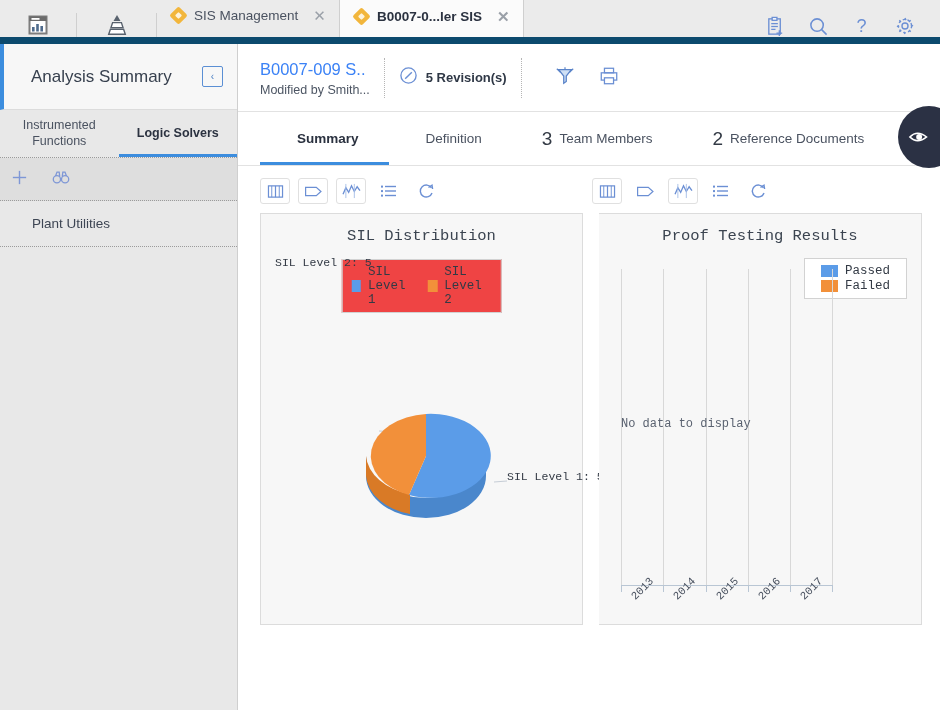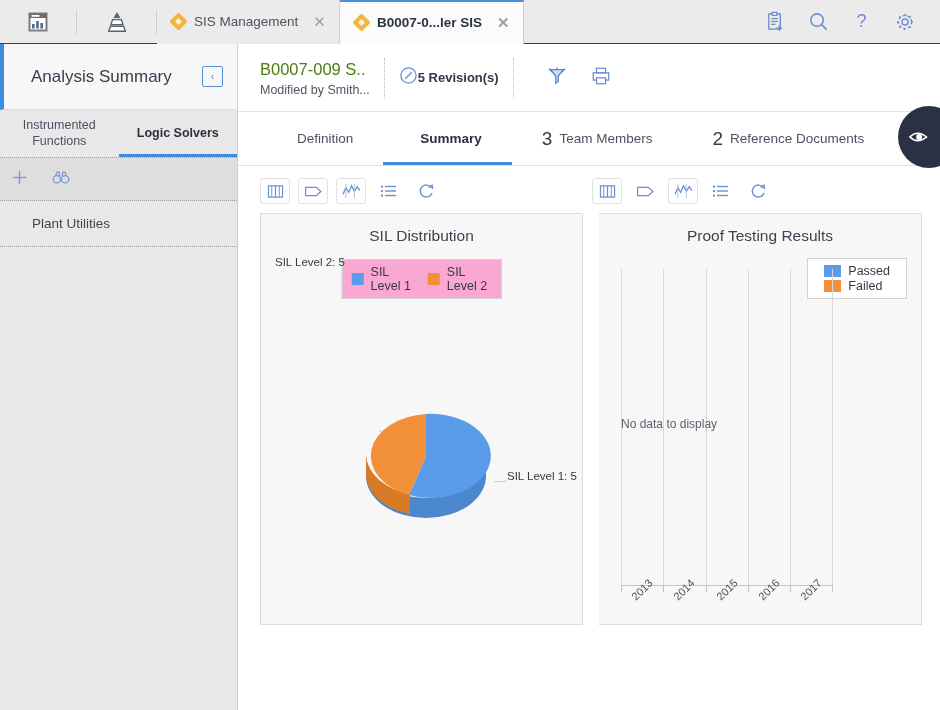--- a/index.html
+++ b/index.html
@@ -10,22 +10,22 @@
     background: #ffffff;
     font-family: "Liberation Sans", sans-serif;
     color: #333a45;
   }
   #app { position: relative; width: 940px; height: 710px; }
 
   
   .topbar {
     position: absolute; top: 0; left: 0; width: 940px; height: 44px;
     background: #ebebeb;
-    border-bottom: 1px solid #0c4a6e;
-    display: flex; align-items: center;
+    border-bottom: 7px solid #0c4a6e;
+    display: flex; align-items: flex-end;
   }
   .app-btn {
     width: 77px; display: flex; align-items: center; justify-content: center;
     border-right: 1px solid #cfcfcf; background: #ebebeb;
   }
   .app-btn2 { width: 80px; }
   .tabstrip { display: flex; align-items: stretch; height: 44px; }
   .tab {
     display: flex; align-items: center; gap: 9px;
     padding: 0 13px 0 15px; min-width: 177px; height: 44px;
@@ -97,31 +97,31 @@
 
   
   .content {
     position: absolute; top: 44px; left: 238px; width: 702px; height: 666px;
     background: #ffffff;
   }
   .rec-header {
     height: 68px; display: flex; align-items: center; padding: 0 0 0 22px;
     border-bottom: 1px solid #e2e2e2;
   }
-  .rec-id { font-size: 16.5px; color: #4d7c0f; line-height: 1.35; }
+  .rec-id { font-size: 16.5px; color: #3b82f6; line-height: 1.35; }
   .rec-sub { font-size: 12.5px; color: #4c5563; margin-top: 3px; }
   .state-block {
     margin-left: auto; display: flex; align-items: center; gap: 10px;
     padding-right: 4px;
   }
   .state-text { text-align: center; }
   .state-name { font-size: 13px; font-weight: bold; color: #f08a1d; }
   .state-owner { font-size: 12.5px; color: #3d4553; margin-top: 3px; }
   .vdiv { width: 1px; height: 40px; border-left: 1px dotted #b5b5b5; margin: 0 14px; }
-  .rev-block { display: flex; align-items: center; }
+  .rev-block { display: flex; align-items: center; gap: 8px; }
   .rev-label { font-size: 13px; font-weight: bold; color: #2f3846; white-space: nowrap; }
   .hdr-icons { display: flex; align-items: center; gap: 22px; padding: 0 34px 0 18px; }
 
   .maintabs {
     height: 54px; display: flex; align-items: stretch;
     border-bottom: 1px solid #e2e2e2; padding-left: 22px;
   }
   .mtab {
     display: flex; align-items: center; justify-content: center; gap: 7px;
     padding: 0 30px; font-size: 13.5px; color: #4a5260;
@@ -132,36 +132,36 @@
   .chart-toolbars { display: flex; padding: 12px 0 9px 0; }
   .ctoolbar { display: flex; align-items: center; gap: 8px; }
   .ctoolbar.left { padding-left: 22px; width: 332px; }
   .ctoolbar.right { padding-left: 22px; }
   .ibtn {
     width: 30px; height: 26px; display: flex; align-items: center; justify-content: center;
     border-radius: 3px;
   }
   .ibtn.framed { border: 1px solid #e0e0e0; background: #ffffff; }
 
-  .charts { display: flex; padding: 0 18px 0 22px; gap: 16px; }
+  .charts { display: flex; padding: 0 18px 0 22px; gap: 16px; font-family: Liberation Mono, monospace; }
   .panel {
     width: 332px; height: 412px;
     border: 1px solid #dcdcdc; background: #f7f7f7;
     position: relative;
   }
   .panel + .panel { margin-left: 0; border-left: none; }
   .panel-title {
     text-align: center; font-size: 15.5px; color: #3b4450;
     padding-top: 13px;
   }
 
   
   .pie-legend {
     position: absolute; left: 50%; transform: translateX(-50%); top: 45px;
-    border: 1px solid #d2d2d2; background: #f9a8d4;
+    border: 1px solid #d2d2d2; background: #ef4444;
     display: flex; align-items: center; gap: 12px;
     padding: 5px 9px;
   }
   .lg-item { display: flex; align-items: center; gap: 7px; font-size: 12.5px; color: #333a45; }
   .swatch { width: 17px; height: 12px; display: block; }
 
   .pie-wrap { position: absolute; left: 0; top: 170px; width: 332px; height: 150px; }
   .pie-label {
     position: absolute; font-size: 11.5px; color: #333a45; white-space: nowrap;
   }
@@ -358,27 +358,27 @@
           <svg width="22" height="20" viewBox="0 0 24 22">
             <rect x="7" y="2.5" width="10" height="5" fill="none" stroke="#6b8fd4" stroke-width="1.4"></rect>
             <rect x="3.5" y="7.5" width="17" height="8" fill="none" stroke="#6b8fd4" stroke-width="1.4"></rect>
             <rect x="7" y="13" width="10" height="6.5" fill="#ffffff" stroke="#6b8fd4" stroke-width="1.4"></rect>
           </svg>
         </span>
       </div>
     </div>
 
     <div class="maintabs">
+      <div class="mtab active">
+        <span class="cnt"></span>
+        <span>Summary</span>
+      </div>
       <div class="mtab">
         <span class="cnt"></span>
         <span>Definition</span>
-      </div>
-      <div class="mtab active">
-        <span class="cnt"></span>
-        <span>Summary</span>
       </div>
       <div class="mtab">
         <span class="cnt">3</span>
         <span>Team Members</span>
       </div>
       <div class="mtab">
         <span class="cnt">2</span>
         <span>Reference Documents</span>
       </div>
     </div>

